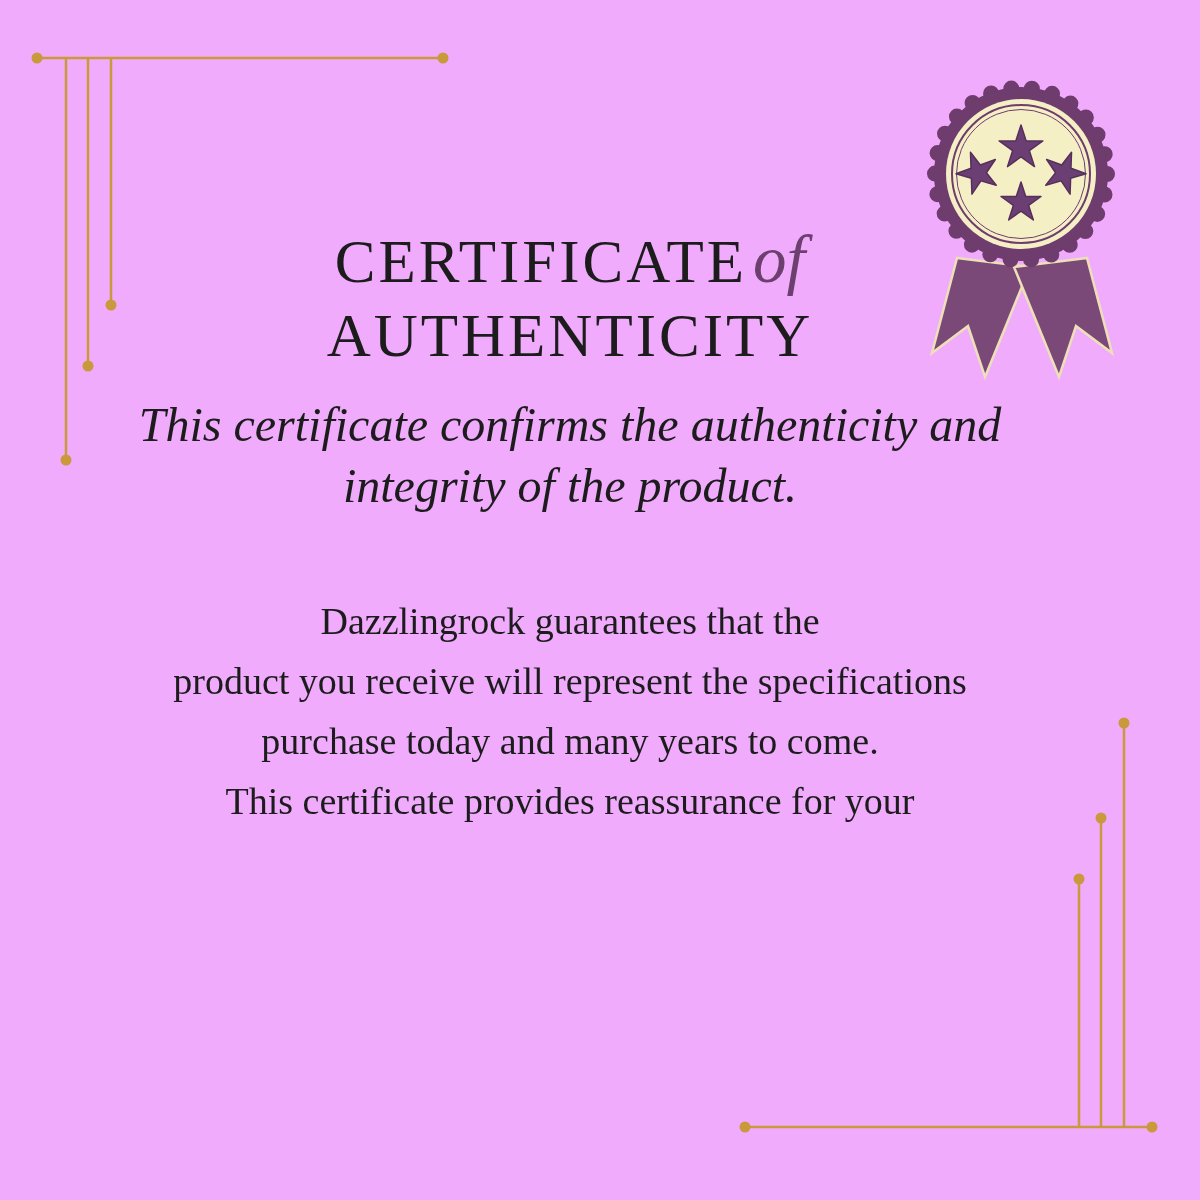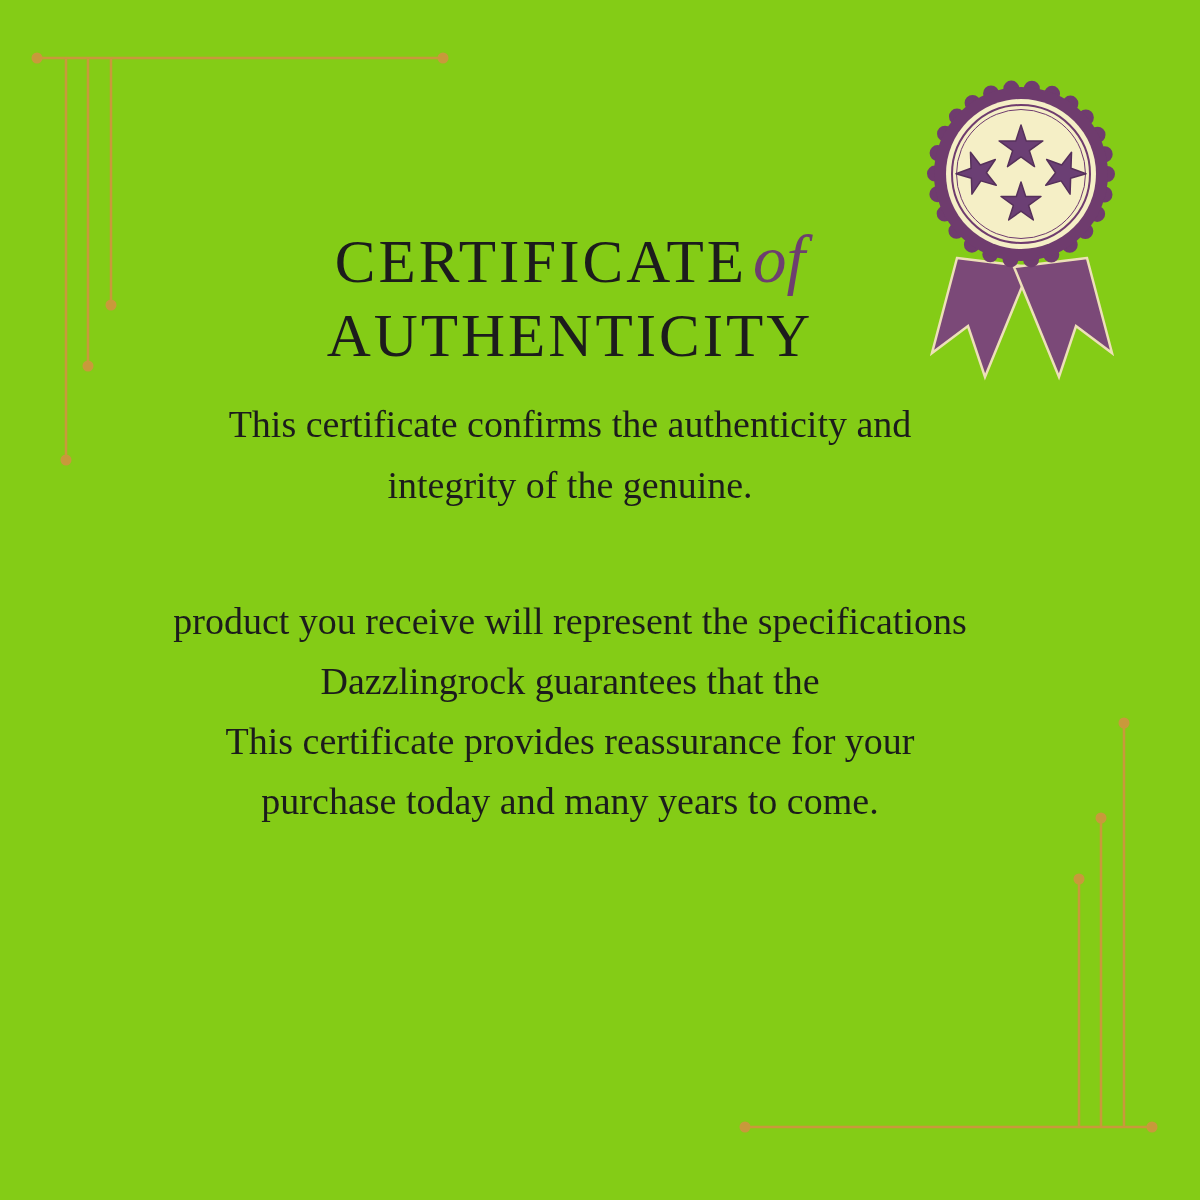--- a/index.html
+++ b/index.html
@@ -1,17 +1,17 @@
 <!DOCTYPE html>
 <html style="--text: #1C1C1C; --accent-purple: #6D3F6F; --badge-purple: #6F3C6E; --ribbon-purple: #7B4978; --star-purple: #6B3F74; --star-outline: #56305B; --badge-cream: #F5EFC6; --ribbon-outline: #EDE0B8; --gold: #C9993B;"><head>
 <meta charset="utf-8">
 <style>
   html,body{margin:0;padding:0;background:#fff;}
   .canvas{
-    position:relative;width:1200px;height:1200px;background:#84cc16;
+    position:relative;width:1200px;height:1200px;background:#f0abfc;
     overflow:hidden;font-family:"Liberation Serif", serif;color:var(--text,#1c1c1c);
   }
   .ornament,.badge{position:absolute;display:block;}
   .ornament.tl{left:30px;top:50px;}
   .ornament.br{left:735px;top:715px;}
   .badge{left:900px;top:60px;}
 
   .gold-line{stroke:var(--gold,#C9993B);stroke-width:2.5;fill:none;}
   .gold-dot{fill:var(--gold,#C9993B);stroke:none;}
 
@@ -25,21 +25,21 @@
   .content{position:absolute;left:30px;right:90px;top:0;bottom:0;text-align:center;}
   .title{
     position:absolute;top:222px;left:0;right:0;margin:0;
     font-size:61px;font-weight:400;letter-spacing:3px;line-height:74px;
     color:var(--text,#1c1c1c);
   }
   .title .of{
     font-style:italic;font-size:67px;letter-spacing:0;margin-left:6px;
     color:var(--accent-purple,#6D3F6F);
   }
-  .subtitle{position:absolute;top:394px;left:0;right:0;margin:0;font-size:38px;line-height:61px;}
+  .subtitle{position:absolute;top:394px;left:0;right:0;margin:0;font-size:48px;line-height:61px;font-style:italic;}
   .bodytext{position:absolute;top:591px;left:0;right:0;margin:0;font-size:38px;line-height:60px;}
   .line{display:block;}
 </style>
 </head>
 <body>
 
 <div class="canvas">
 
   <svg class="ornament tl" width="420" height="420" viewBox="0 0 420 420" aria-hidden="true">
     <g>
@@ -87,24 +87,24 @@
       <path class="star" vector-effect="non-scaling-stroke" transform="translate(164,113) rotate(20) scale(22)" d="M0,-1 L0.2245,-0.309 L0.951,-0.309 L0.3633,0.118 L0.588,0.809 L0,0.382 L-0.588,0.809 L-0.3633,0.118 L-0.951,-0.309 L-0.2245,-0.309 Z"></path>
       <path class="star" vector-effect="non-scaling-stroke" transform="translate(121,143) scale(21)" d="M0,-1 L0.2245,-0.309 L0.951,-0.309 L0.3633,0.118 L0.588,0.809 L0,0.382 L-0.588,0.809 L-0.3633,0.118 L-0.951,-0.309 L-0.2245,-0.309 Z"></path>
     </g>
   </svg>
 
   <div class="content">
     <h1 class="title"><span>CERTIFICATE</span><span class="of">of</span><br><span>AUTHENTICITY</span></h1>
 
     <p class="subtitle">
       <span class="line">This certificate confirms the authenticity and</span>
-      <span class="line">integrity of the genuine.</span>
+      <span class="line">integrity of the product.</span>
     </p>
 
     <p class="bodytext">
+      <span class="line">Dazzlingrock guarantees that the</span>
       <span class="line">product you receive will represent the specifications</span>
-      <span class="line">Dazzlingrock guarantees that the</span>
+      <span class="line">purchase today and many years to come.</span>
       <span class="line">This certificate provides reassurance for your</span>
-      <span class="line">purchase today and many years to come.</span>
     </p>
   </div>
 
 </div>
 
 </body></html>

